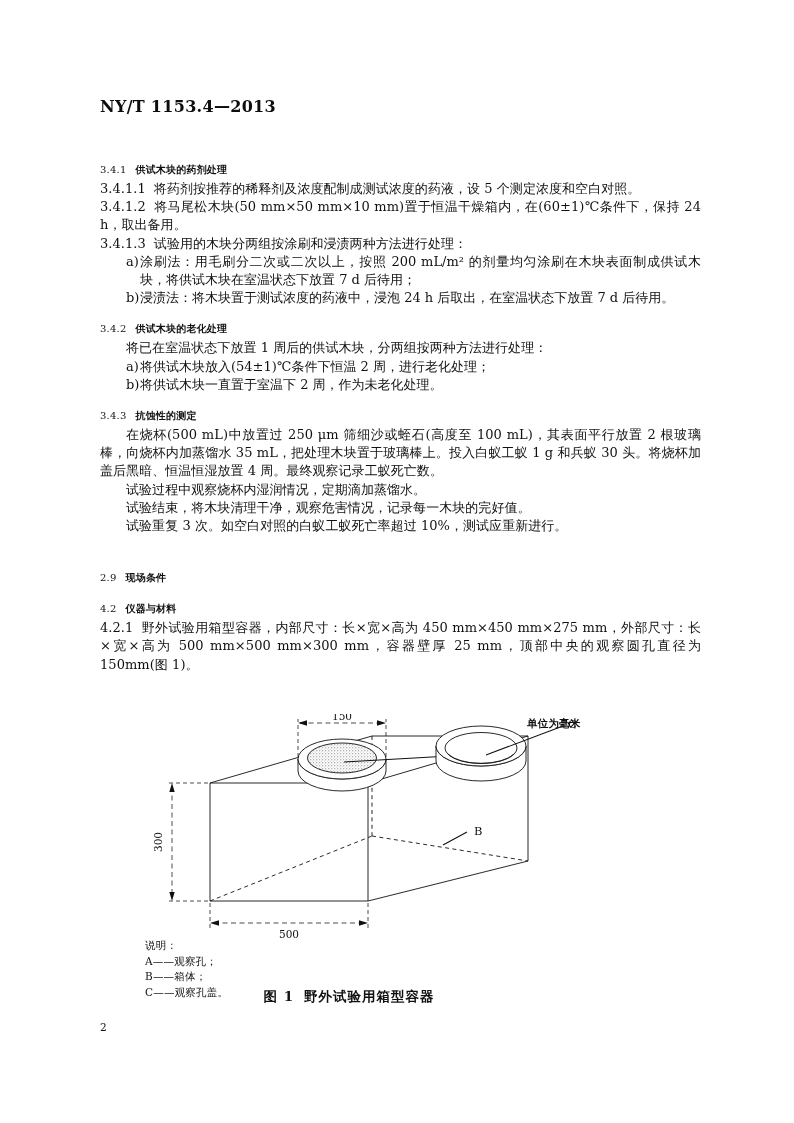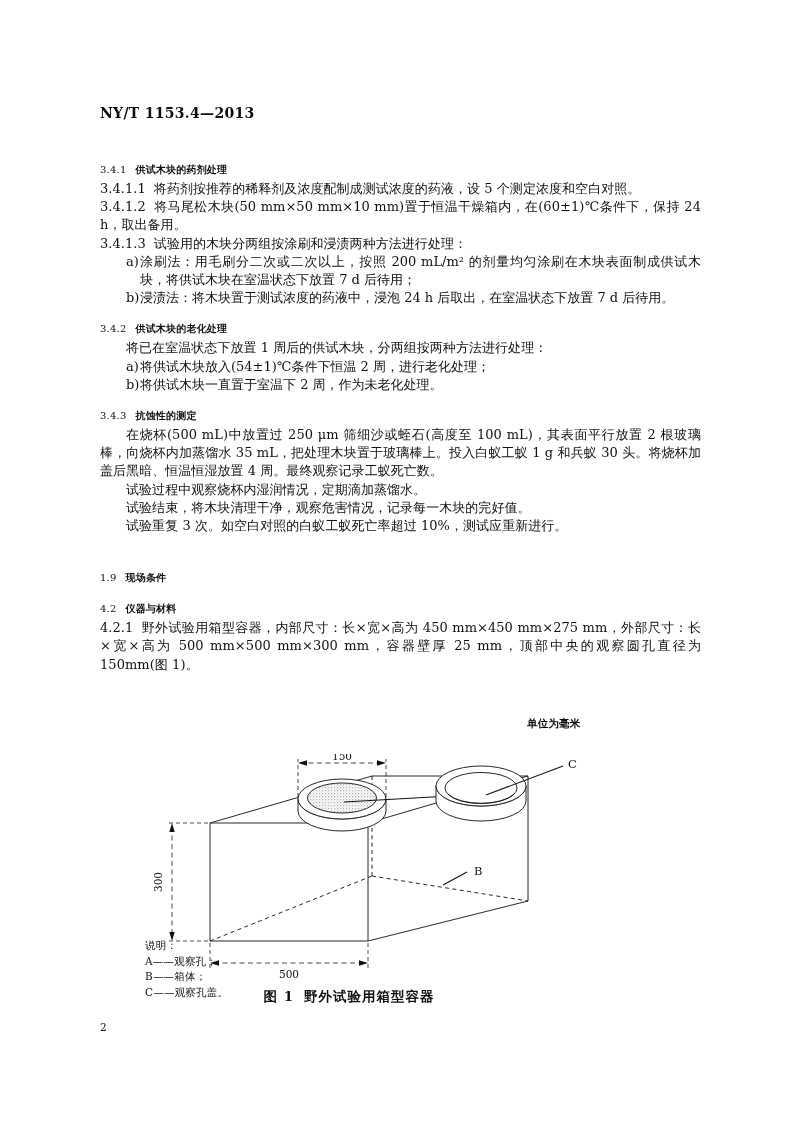--- a/index.html
+++ b/index.html
@@ -15,23 +15,23 @@
     margin: 0 auto;
     overflow: hidden;
     font-family: "DejaVu Serif", "Liberation Serif", serif;
     color: #111111;
   }
 
   
   .doc-header {
     position: absolute;
     left: 100px;
-    top: 105px;
-    font-family: "DejaVu Serif", "Liberation Serif", serif;
-    font-size: 14px;
+    top: 97px;
+    font-family: "DejaVu Serif", "Liberation Serif", serif;
+    font-size: 16px;
     font-weight: bold;
     letter-spacing: 0.3px;
     color: #0d0d0d;
     white-space: nowrap;
   }
 
   
   .body-col {
     position: absolute;
     left: 100px;
@@ -110,21 +110,20 @@
   .figure-block {
     position: absolute;
     left: 100px;
     top: 714px;
     width: 601px;
   }
   .fig-canvas {
     position: relative;
     width: 601px;
     height: 228px;
-    margin-top: 40px;
   }
   .fig-canvas svg {
     position: absolute;
     left: 0;
     top: 0;
   }
   .unit-note {
     position: absolute;
     left: 527px;
     top: 717px;
@@ -223,21 +222,21 @@
     <p class="para indent">试验过程中观察烧杯内湿润情况，定期滴加蒸馏水。</p>
     <p class="para indent">试验结束，将木块清理干净，观察危害情况，记录每一木块的完好值。</p>
     <p class="para indent">试验重复 3 次。如空白对照的白蚁工蚁死亡率超过 10%，测试应重新进行。</p>
 
     <div class="gap-lg"></div>
 
 
     <div class="gap-sm"></div>
 
     <div class="h3">
-      <span class="num">1.9</span><span>现场条件</span>
+      <span class="num">2.9</span><span>现场条件</span>
     </div>
 
 
     <div class="h3">
       <span class="num">4.2</span><span>仪器与材料</span>
     </div>
 
     <p class="para"><span class="cnum">4.2.1</span><span>野外试验用箱型容器，内部尺寸：长×宽×高为 450 mm×450 mm×275 mm，外部尺寸：长×宽×高为 500 mm×500 mm×300 mm，容器壁厚 25 mm，顶部中央的观察圆孔直径为 150mm(图 1)。</span></p>
 
   </div>

